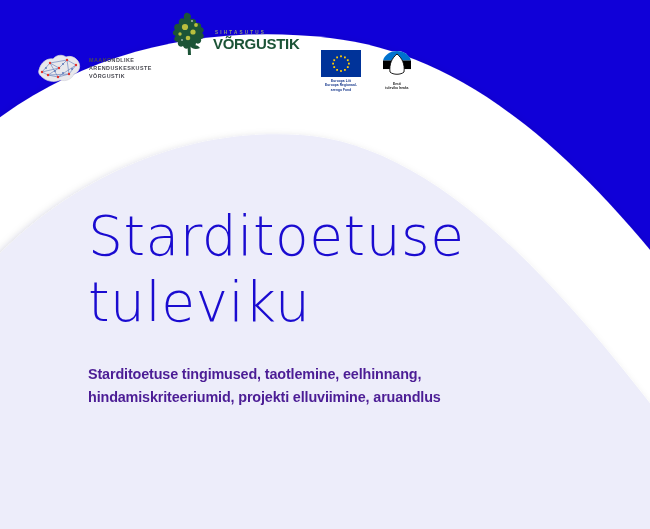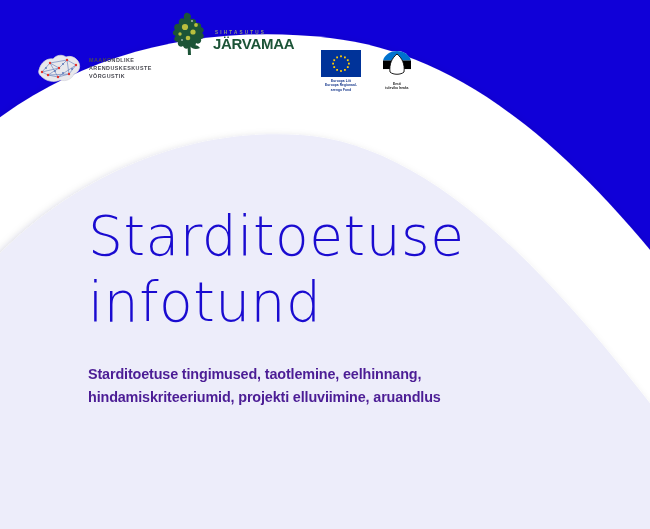--- a/index.html
+++ b/index.html
@@ -193,21 +193,21 @@
         <circle cx="28" cy="14" r="1.9"></circle>
         <circle cx="12" cy="23" r="1.7"></circle>
       </g>
       <g fill="#ffffff" opacity="0.55">
         <circle cx="24" cy="10" r="1.1"></circle>
         <circle cx="14" cy="29" r="1.0"></circle>
       </g>
     </svg>
     <div class="jv-text">
       <div class="jv-sub">SIHTASUTUS</div>
-      <div class="jv-main">JÄRVAMAA</div>
+      <div class="jv-main">VÕRGUSTIK</div>
     </div>
   </div>
 
   <div class="logo" id="logo-funders">
 
     <div class="funder eu">
       <svg class="funder-mark" width="40" height="27" viewBox="0 0 40 27">
         <rect x="0" y="0" width="40" height="27" fill="#003399"></rect>
         <g fill="#ffcc00">
           <rect x="19.1" y="5.4" width="1.8" height="1.8"></rect>
@@ -238,17 +238,17 @@
         <path d="M3 19.2 L31 19.2 C29.6 24.6 24 28 17 28 C10 28 4.4 24.6 3 19.2 Z" fill="#ffffff"></path>
         <path d="M17 4 C22 8 25 14 24 22 C21 25 13 25 10 22 C9 14 12 8 17 4 Z" fill="#ffffff" stroke="#000000" stroke-width="0.9"></path>
       </svg>
       <div class="funder-text">Eesti
 tuleviku heaks</div>
     </div>
 
   </div>
 
   <h1 id="title">Starditoetuse
-infotund</h1>
+tuleviku</h1>
   <p id="subtitle">Starditoetuse tingimused, taotlemine, eelhinnang,
 hindamiskriteeriumid, projekti elluviimine, aruandlus</p>
 
 </div>
 
 </body></html>

